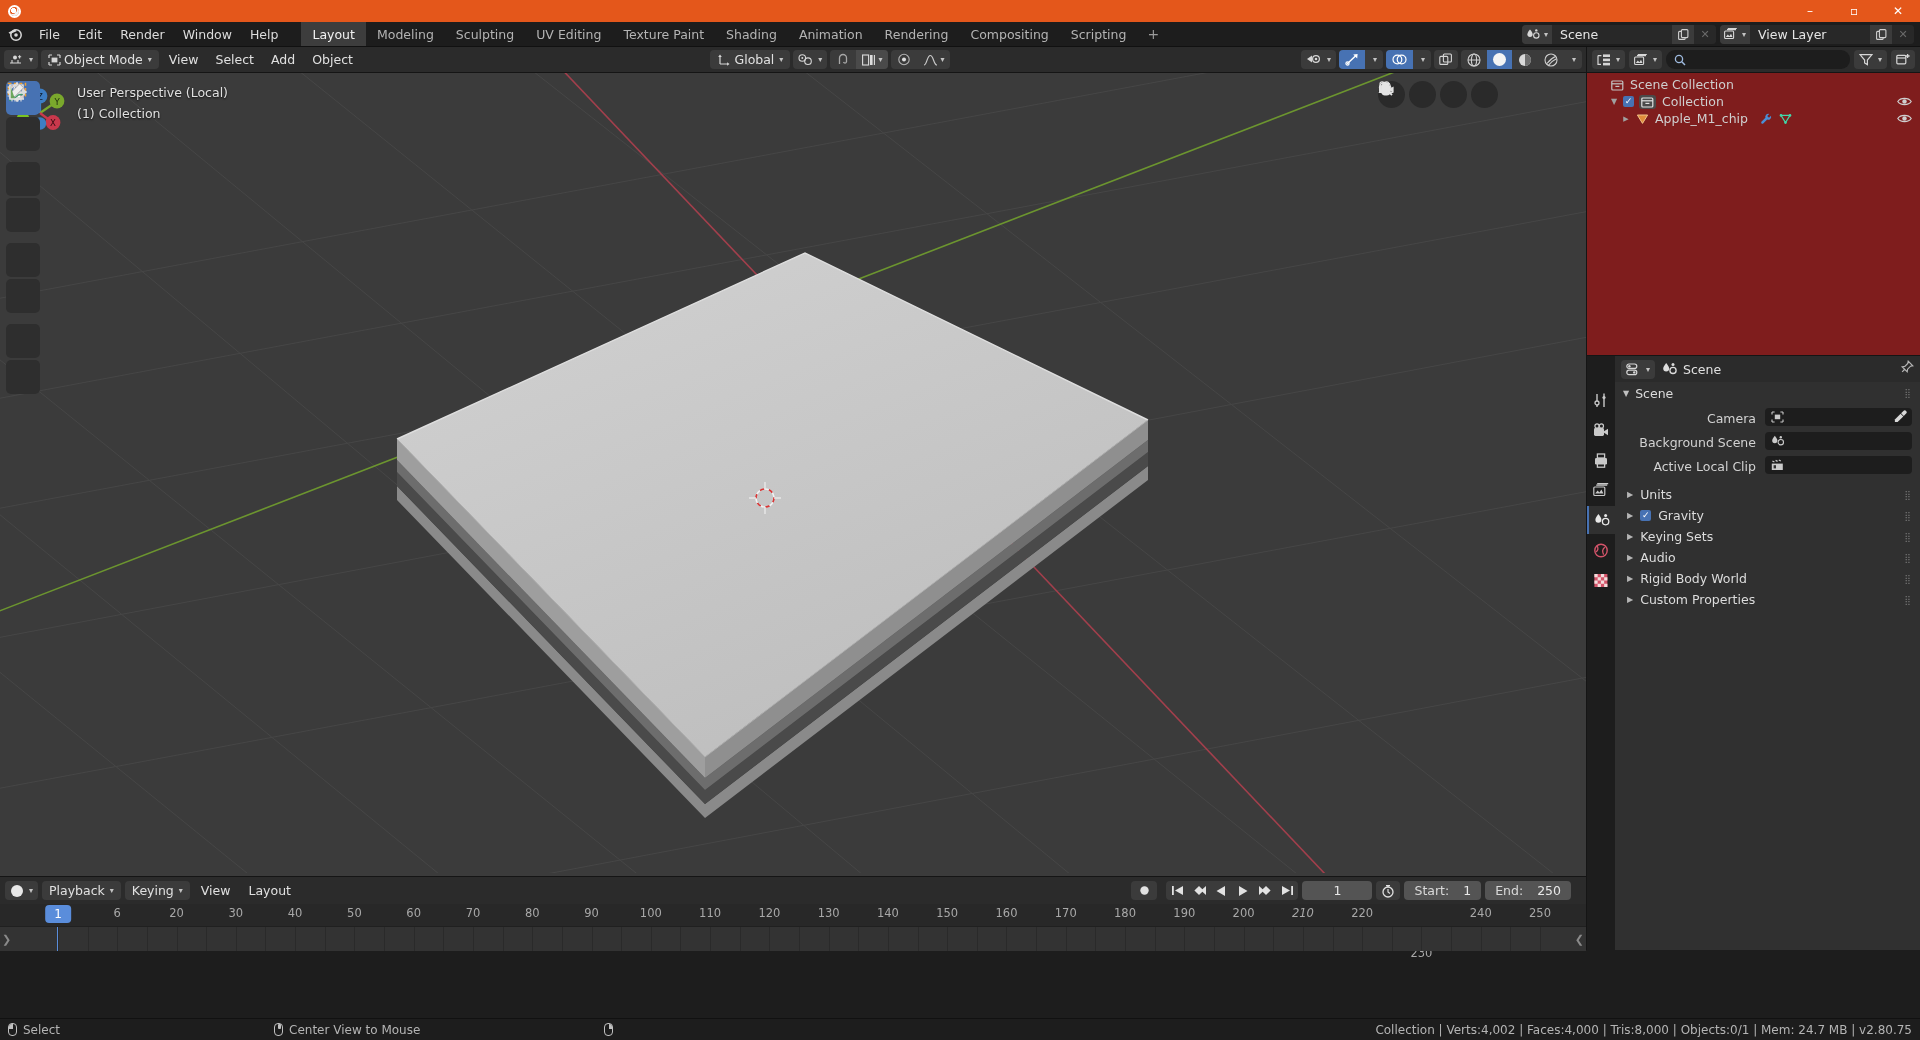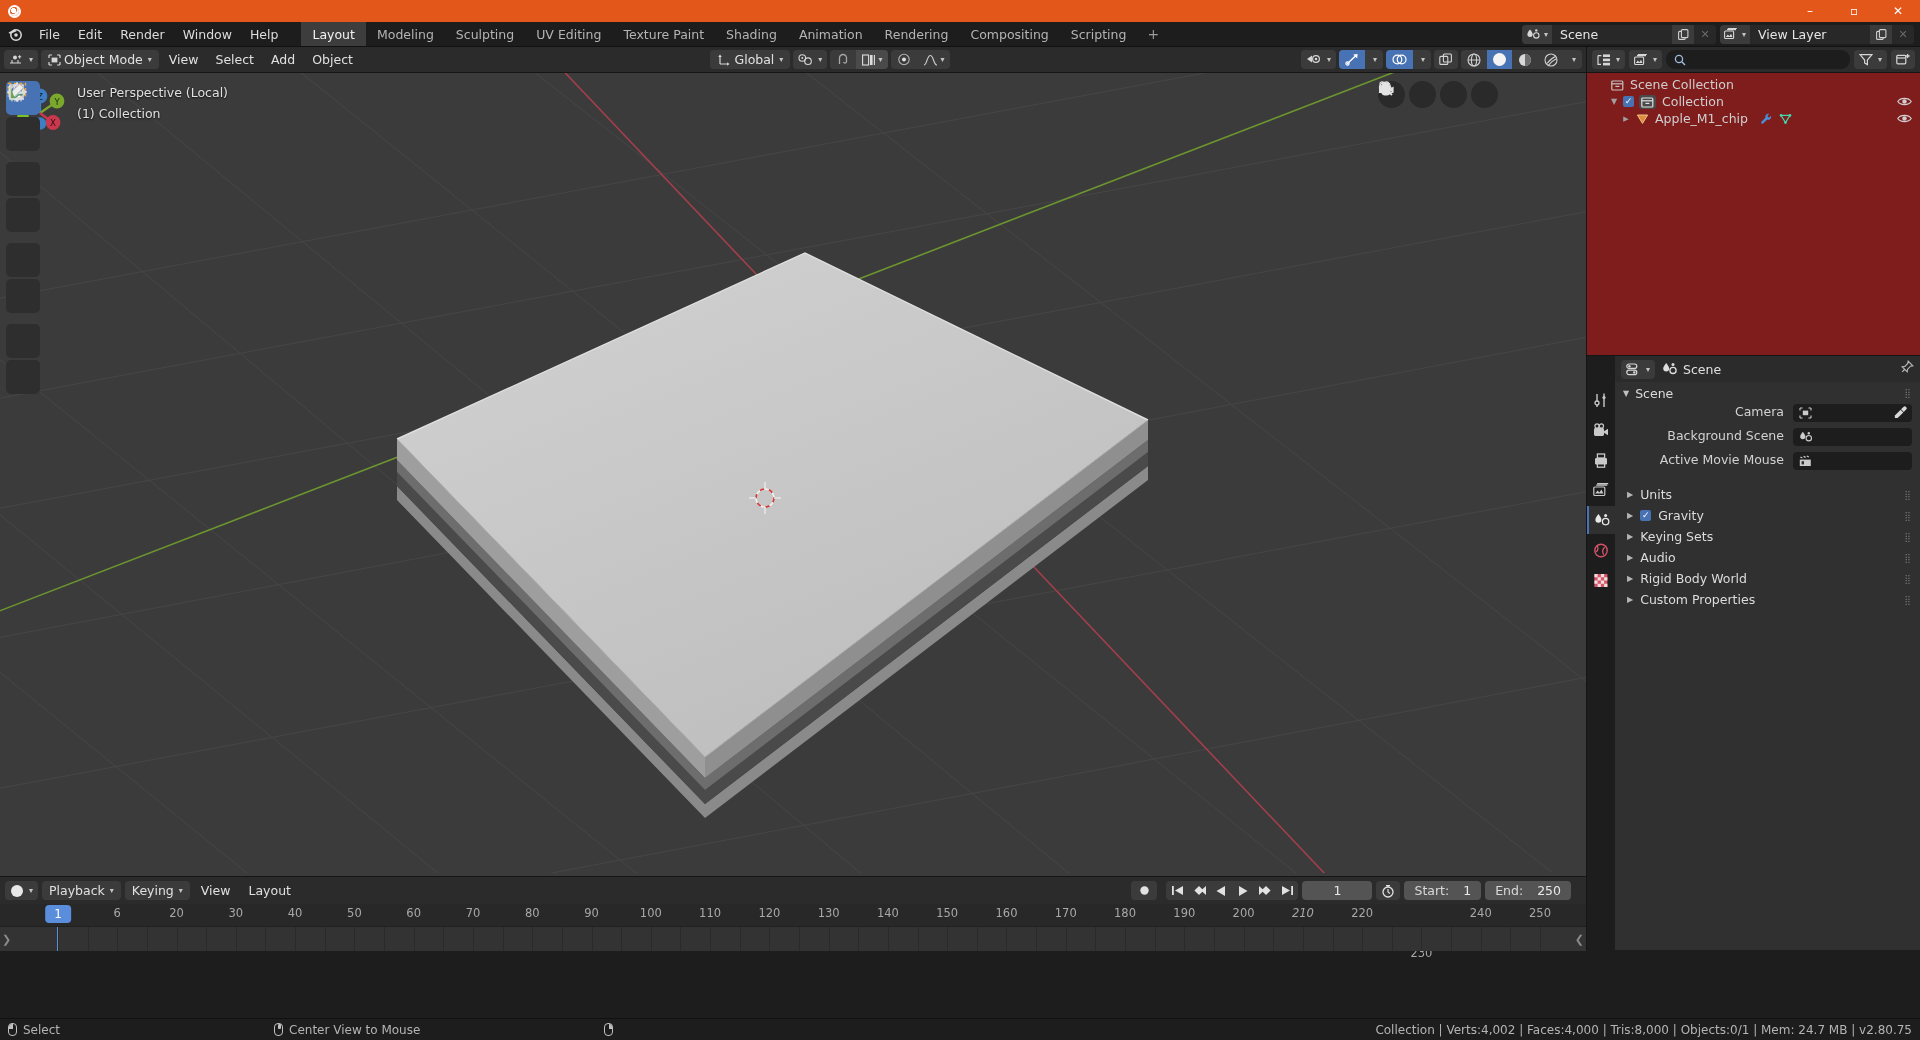--- a/index.html
+++ b/index.html
@@ -170,21 +170,21 @@
   .ptab{width:28px;height:28px;display:flex;align-items:center;justify-content:center;}
   .ptab.active{background:#303030;border-left:2px solid #4772b3;}
   .props-main{flex:1;background:#303030;display:flex;flex-direction:column;}
   .props-head{height:26px;background:#2b2b2b;display:flex;align-items:center;gap:7px;padding:0 6px;}
   .props-bread{display:flex;align-items:center;gap:6px;font-size:12.5px;color:#e0e0e0;}
   .panel-head{
     height:22px;display:flex;align-items:center;gap:6px;padding:0 8px;font-size:12.5px;
     color:#dcdcdc;background:#303030;
   }
   .grip{margin-left:auto;color:#6e6e6e;font-size:9px;letter-spacing:1px;line-height:6px;}
-  .prow{height:22px;display:flex;align-items:flex-start;padding:0 8px 0 0;margin-bottom:2px;margin-left:28px;}
+  .prow{height:22px;display:flex;align-items:flex-end;padding:0 8px 0 0;margin-bottom:2px;}
   .plabel{width:150px;text-align:right;padding-right:9px;font-size:12.5px;color:#d2d2d2;}
   .pfield{
     flex:1;height:18px;background:#1d1d1d;border-radius:4px;display:flex;align-items:center;
     padding:0 6px;gap:5px;position:relative;
   }
   .pfield .eyedrop{position:absolute;right:5px;top:2px;}
   .subrow{height:21px;display:flex;align-items:center;gap:7px;padding:0 8px 0 12px;font-size:12.5px;color:#dcdcdc;}
 
   
   .statusbar{
@@ -1000,21 +1000,21 @@
             <div class="pfield">
               <svg width="14" height="12" viewBox="0 0 14 12">
                   <path d="M3.8 0.8 C5.4 2.8 6.4 4.4 6.4 5.6 A2.6 2.6 0 0 1 1.2 5.6 C1.2 4.4 2.2 2.8 3.8 0.8Z" fill="#cacaca"></path>
                   <circle cx="9.8" cy="7.2" r="2.7" fill="none" stroke="#cacaca" stroke-width="1.1"></circle>
                   <circle cx="9.8" cy="2.2" r="1.2" fill="#cacaca"></circle>
                 </svg>
             </div>
           </div>
 
           <div class="prow">
-            <div class="plabel">Active Movie Mouse</div>
+            <div class="plabel">Active Local Clip</div>
             <div class="pfield">
               <svg width="14" height="12" viewBox="0 0 14 12">
                   <rect x="0.8" y="4.6" width="11" height="6.4" fill="#cacaca"></rect>
                   <path d="M1.4 2 l2 1 M4.6 1.4 l2 1 M7.8 1 l2 1" stroke="#cacaca" stroke-width="1.2"></path>
                   <rect x="2.6" y="6.2" width="2.4" height="3.2" fill="#303030"></rect>
                 </svg>
             </div>
           </div>
 
           <div style="height:8px;"></div>

